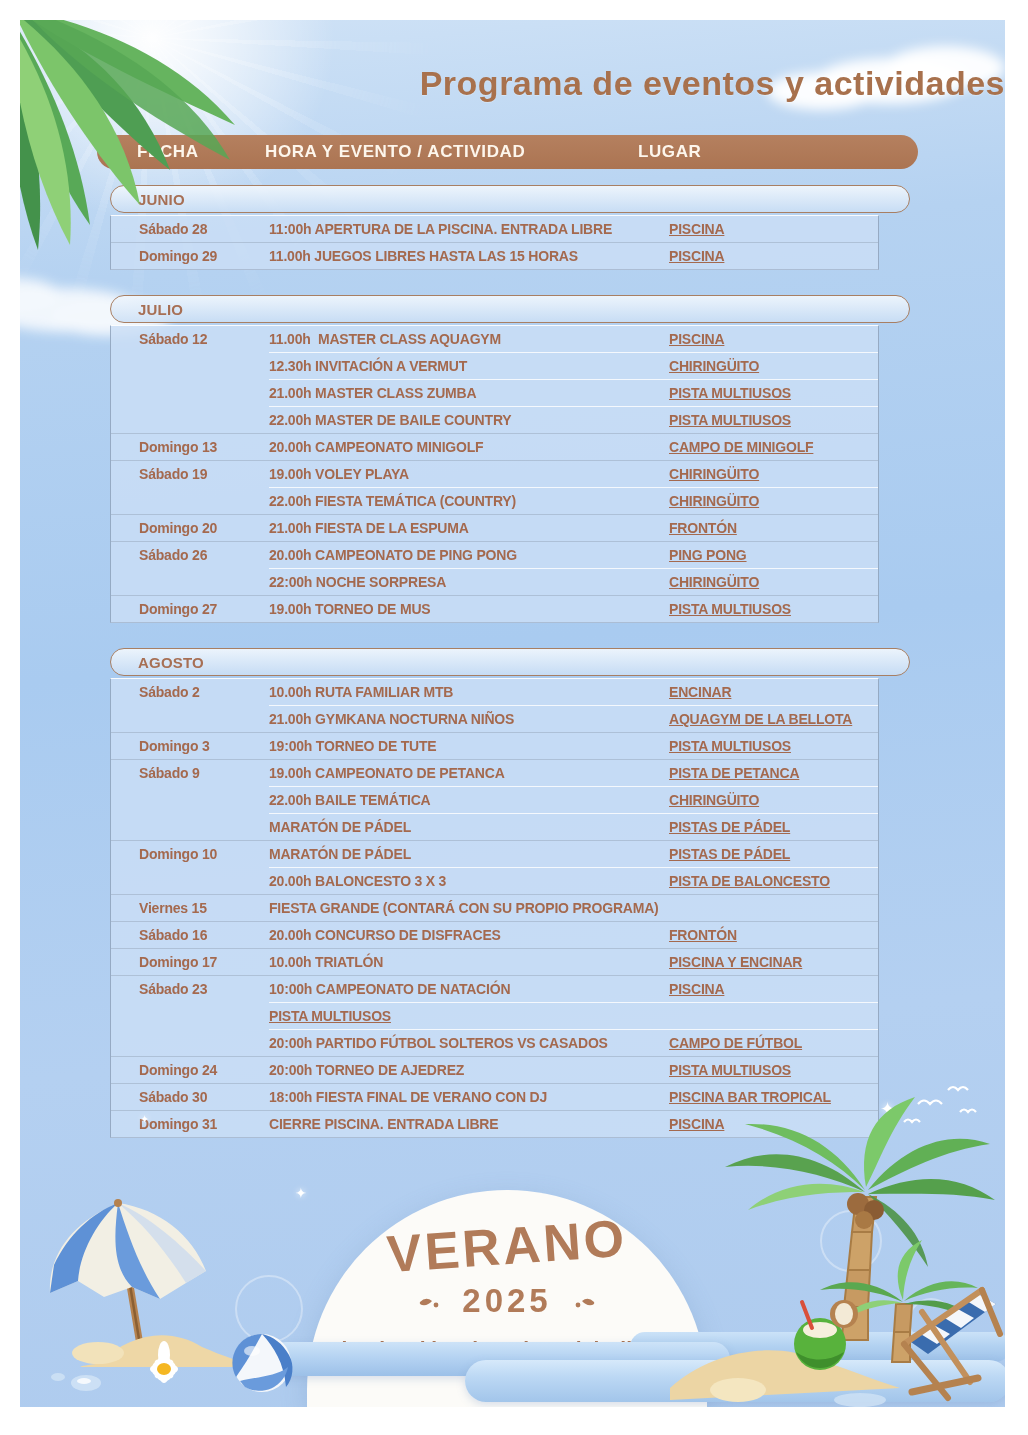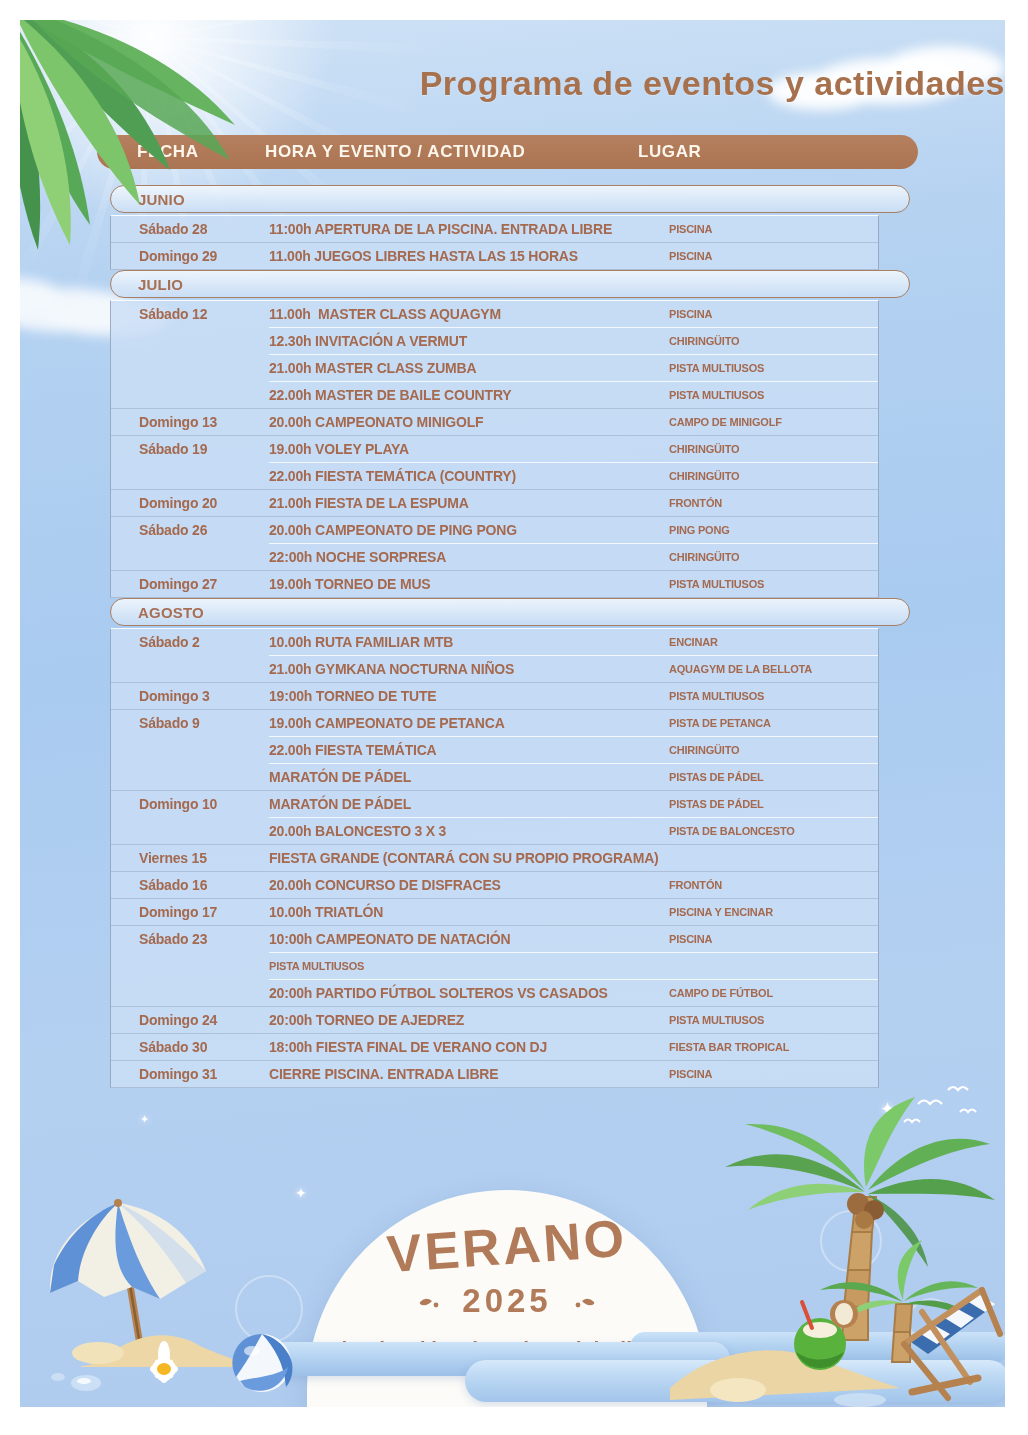--- a/index.html
+++ b/index.html
@@ -26,37 +26,37 @@
   .title{position:absolute;left:0;top:44px;width:100%;text-align:right;
     color:#a8714d;font-size:34px;font-weight:bold;letter-spacing:.5px;
     text-shadow:0 1px 0 rgba(255,255,255,.25);}
   
   .bar{position:absolute;left:77px;top:115px;width:821px;height:34px;border-radius:17px;
     background:linear-gradient(180deg,#b5805f 0%,#ab7452 100%);}
   .bar span{position:absolute;top:0;line-height:34px;color:#fdf6ec;font-weight:bold;font-size:17px;letter-spacing:.6px;}
   .bar .c1{left:40px;} .bar .c2{left:168px;} .bar .c3{left:541px;}
   
   .sections{position:absolute;left:90px;top:165px;width:800px;}
-  .section{}
+  .section{margin-bottom:25px;}
   .month-pill{height:28px;border:1px solid #a87f63;border-radius:15px;box-sizing:border-box;
     background:linear-gradient(180deg,rgba(241,247,253,.92),rgba(203,223,245,.85));
     display:flex;align-items:center;padding-left:27px;color:#a76f54;font-weight:bold;font-size:15px;
     letter-spacing:.2px;margin-bottom:2px;}
   .rows{width:769px;box-sizing:border-box;background:rgba(202,222,245,.82);
     border-left:1px solid rgba(110,130,155,.55);border-right:1px solid rgba(110,130,155,.55);
     border-top:1px solid rgba(255,255,255,.9);border-bottom:1px solid rgba(150,165,185,.55);}
   .group{display:flex;}
   .group + .group{border-top:1px solid rgba(150,165,185,.5);}
   .g-date{width:158px;box-sizing:border-box;padding-left:28px;font-weight:bold;color:#a4694e;
     font-size:14px;line-height:26px;letter-spacing:-.2px;}
   .g-events{flex:1;}
   .g-row{display:flex;height:26px;line-height:26px;}
   .g-row + .g-row{border-top:1px solid rgba(255,255,255,.8);}
   .g-ev{width:400px;color:#a4694e;font-weight:bold;font-size:14px;letter-spacing:-.2px;white-space:pre;overflow:visible;}
-  .g-lu{flex:1;color:#a4694e;font-weight:bold;font-size:11px;letter-spacing:-.2px;white-space:nowrap;}
+  .g-lu{flex:1;color:#a4694e;font-weight:bold;font-size:14px;letter-spacing:-.2px;white-space:nowrap;text-decoration:underline;}
   
   .dome{position:absolute;left:287px;top:1170px;width:400px;height:217px;border-radius:200px 200px 0 0;
     background:#fcfbf8;box-shadow:0 8px 26px rgba(110,145,190,.30);z-index:2;}
   .dome .brand{position:absolute;left:0;top:26px;width:100%;text-align:center;color:#b17b59;
     font-size:52px;font-weight:bold;letter-spacing:3px;transform:rotate(-4deg);}
   .dome .year-row{position:absolute;left:0;top:92px;width:100%;display:flex;justify-content:center;align-items:center;gap:22px;}
   .dome .year{color:#b17b59;font-size:33px;font-weight:bold;letter-spacing:4px;}
   .dome .subtitle{position:absolute;left:-15px;top:147px;width:430px;text-align:center;color:#a9714e;
     font-size:21px;font-weight:bold;letter-spacing:.2px;}
   .platform{position:absolute;z-index:3;}
@@ -230,21 +230,21 @@
             </div>
           </div>
           <div class="group">
             <div class="g-date">Sábado 9</div>
             <div class="g-events">
               <div class="g-row">
                 <div class="g-ev">19.00h CAMPEONATO DE PETANCA</div>
                 <div class="g-lu">PISTA DE PETANCA</div>
               </div>
               <div class="g-row">
-                <div class="g-ev">22.00h FIESTA TEMÁTICA</div>
+                <div class="g-ev">22.00h BAILE TEMÁTICA</div>
                 <div class="g-lu">CHIRINGÜITO</div>
               </div>
               <div class="g-row">
                 <div class="g-ev">MARATÓN DE PÁDEL</div>
                 <div class="g-lu">PISTAS DE PÁDEL</div>
               </div>
             </div>
           </div>
           <div class="group">
             <div class="g-date">Domingo 10</div>
@@ -309,21 +309,21 @@
                 <div class="g-ev">20:00h TORNEO DE AJEDREZ</div>
                 <div class="g-lu">PISTA MULTIUSOS</div>
               </div>
             </div>
           </div>
           <div class="group">
             <div class="g-date">Sábado 30</div>
             <div class="g-events">
               <div class="g-row">
                 <div class="g-ev">18:00h FIESTA FINAL DE VERANO CON DJ</div>
-                <div class="g-lu">FIESTA BAR TROPICAL</div>
+                <div class="g-lu">PISCINA BAR TROPICAL</div>
               </div>
             </div>
           </div>
           <div class="group">
             <div class="g-date">Domingo 31</div>
             <div class="g-events">
               <div class="g-row">
                 <div class="g-ev">CIERRE PISCINA. ENTRADA LIBRE</div>
                 <div class="g-lu">PISCINA</div>
               </div>

